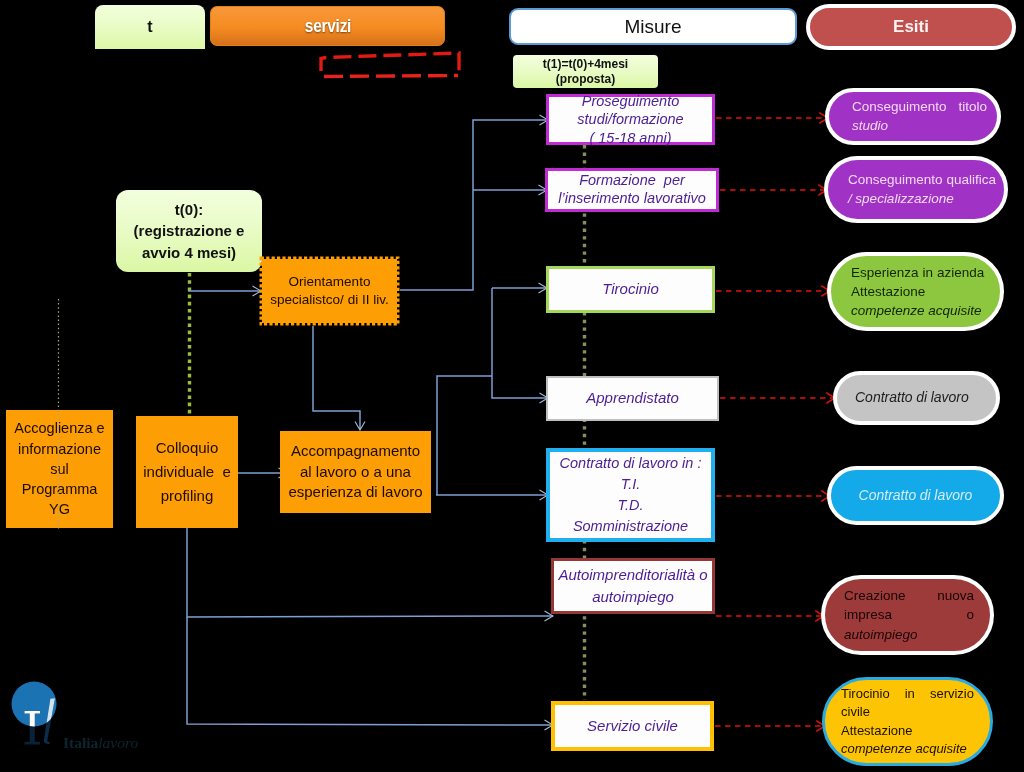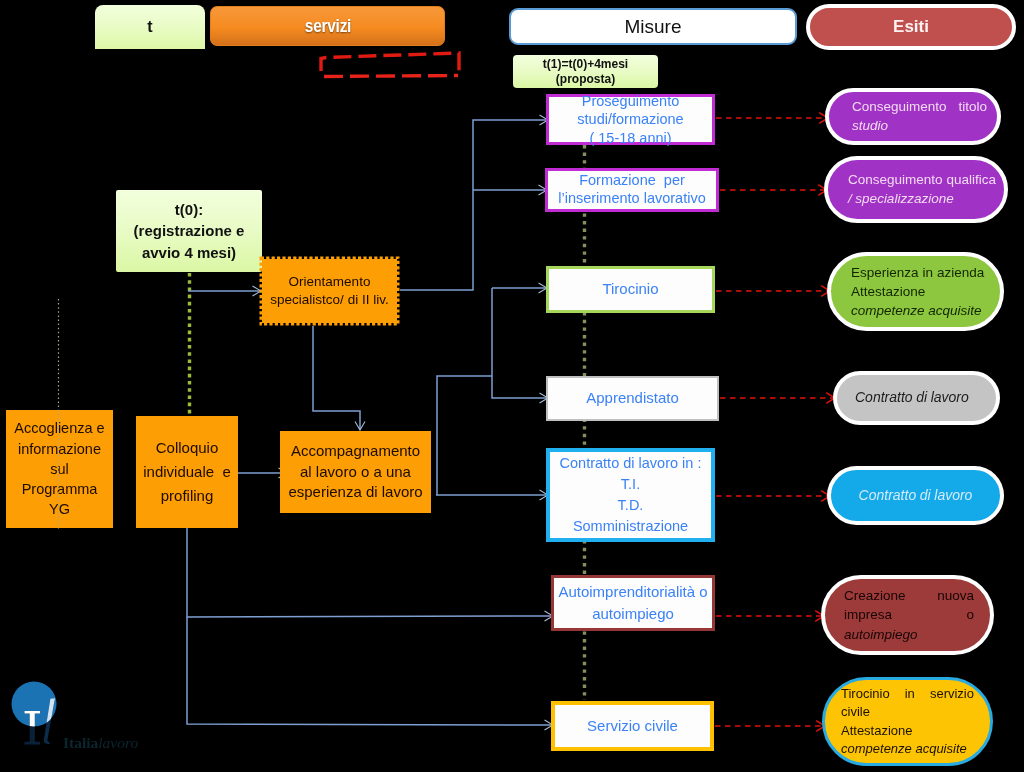--- a/index.html
+++ b/index.html
@@ -41,21 +41,21 @@
   }
 
   
   .svc{background:#fc9e04;color:#1d0b00;line-height:1.34;white-space:pre;}
   .svc.dash{background:transparent;}
   .svc.dash .dashbg{position:absolute;left:-4px;top:-4px;width:calc(100% + 8px);height:calc(100% + 8px);z-index:1;}
   .svc.dash .txt{position:relative;z-index:2;display:flex;flex-direction:column;
                  align-items:center;justify-content:center;width:100%;height:100%;}
 
   
-  .msr{background:#fdfdfd;color:#3b82f6;line-height:1.22;white-space:pre;}
+  .msr{background:#fdfdfd;color:#4c1d95;line-height:1.22;white-space:pre;font-style:italic;}
 
   
   .out{border:4px solid #fff;line-height:1.22;
        display:flex;flex-direction:column;justify-content:center;}
   .out span{display:flex;justify-content:space-between;white-space:nowrap;gap:0 4px;}
   .out span.last{justify-content:flex-start;gap:0 3.6px;font-style:italic;}
   .out.ctr span.last{justify-content:center;}
   .out w{display:inline-block;}
 </style>
 </head>
@@ -114,21 +114,21 @@
   <div class="abs ctr hdr-servizi" style="left:210px;top:6px;width:235px;height:40px;">
     <span>servizi</span>
   </div>
   <div class="abs ctr hdr-misure" style="left:509px;top:8px;width:288px;height:37px;justify-content:center;">
     <span>Misure</span>
   </div>
   <div class="abs ctr hdr-esiti" style="left:806px;top:4px;width:210px;height:46px;">
     <span>Esiti</span>
   </div>
 
-  <div class="abs ctr tbox" style="left:116px;top:190px;width:146px;height:82px;border-radius:2px;font-size:15px;flex-direction:column;line-height:1.42;">
+  <div class="abs ctr tbox" style="left:116px;top:190px;width:146px;height:82px;border-radius:12px;font-size:15px;flex-direction:column;line-height:1.42;">
     <span>t(0):</span>
     <span>(registrazione e</span>
     <span>avvio 4 mesi)</span>
   </div>
   <div class="abs ctr tbox" style="left:513px;top:55px;width:145px;height:33px;border-radius:4px;font-size:12px;flex-direction:column;line-height:1.22;">
     <span>t(1)=t(0)+4mesi</span>
     <span>(proposta)</span>
   </div>
 
   <div class="abs ctr svc" style="left:6px;top:410px;width:107px;height:118px;font-size:14.5px;flex-direction:column;line-height:1.4;">
@@ -167,21 +167,21 @@
   </div>
   <div class="abs ctr msr" style="left:546px;top:376px;width:173px;height:45px;border:2px solid #bfbfbf;font-size:15px;">
     <span>Apprendistato</span>
   </div>
   <div class="abs ctr msr" style="left:546px;top:448px;width:169px;height:94px;border:4px solid #20b0f0;font-size:14.5px;flex-direction:column;line-height:1.44;">
     <span>Contratto di lavoro in :</span>
     <span>T.I.</span>
     <span>T.D.</span>
     <span>Somministrazione</span>
   </div>
-  <div class="abs ctr msr" style="left:551px;top:575px;width:164px;height:56px;border:3px solid #953735;font-size:15px;flex-direction:column;line-height:1.45;">
+  <div class="abs ctr msr" style="left:551px;top:558px;width:164px;height:56px;border:3px solid #953735;font-size:15px;flex-direction:column;line-height:1.45;">
     <span>Autoimprenditorialità o</span>
     <span>autoimpiego</span>
   </div>
   <div class="abs ctr msr" style="left:551px;top:701px;width:163px;height:50px;border:4px solid #ffc000;font-size:15px;">
     <span>Servizio civile</span>
   </div>
 
   <div class="abs out" style="left:825px;top:88px;width:176px;height:57px;border-radius:29px;background:#a132c6;color:#f2dbf0;font-size:13.5px;padding:0 10px 0 23px;line-height:1.38;">
     <span>
         <w>Conseguimento</w>

